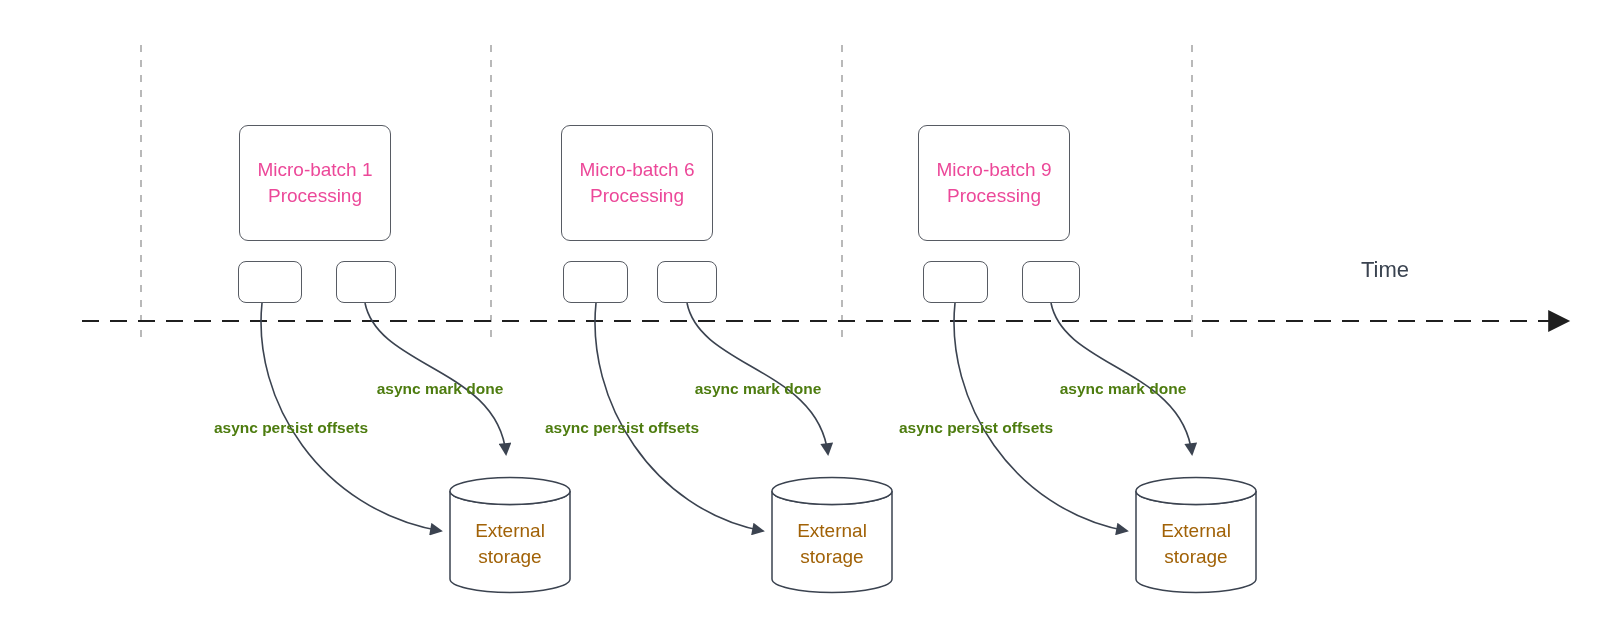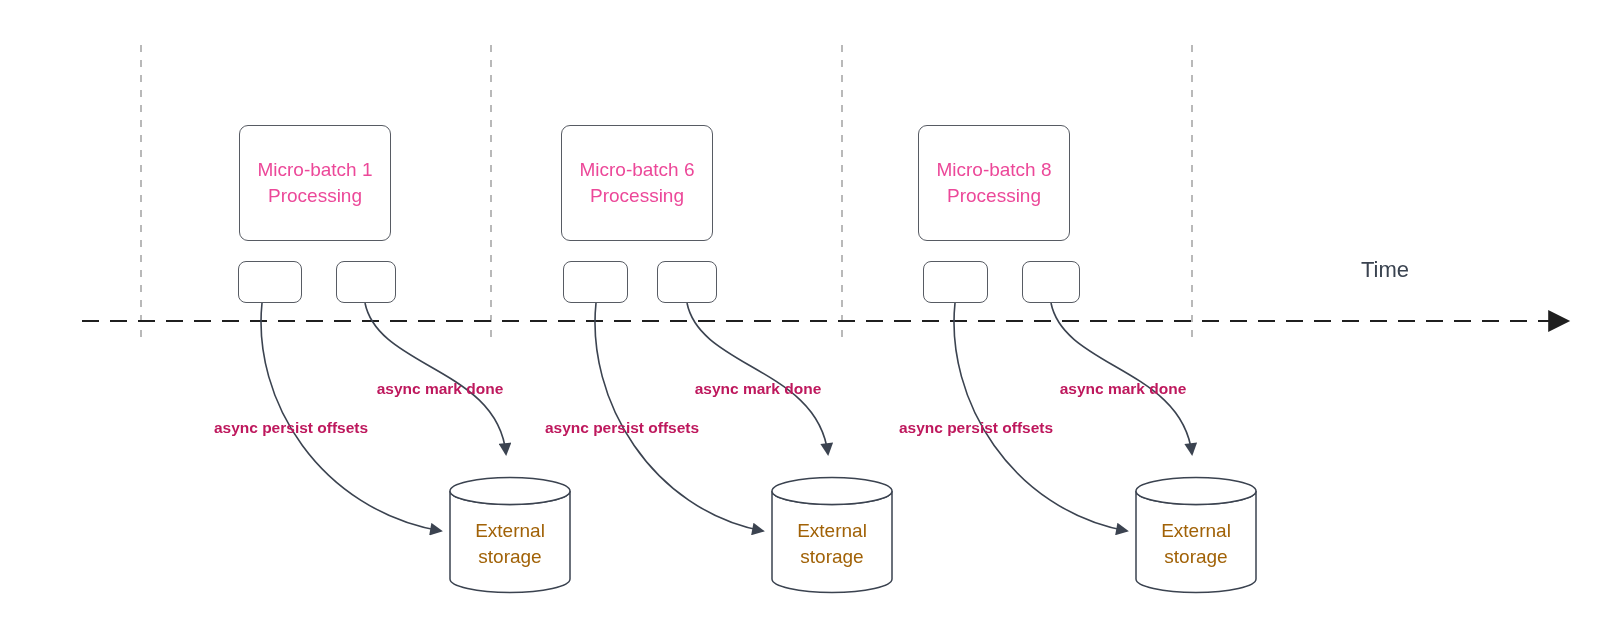--- a/index.html
+++ b/index.html
@@ -30,21 +30,21 @@
     border:1.5px solid #575b63;
     border-radius:8px;
     background:#ffffff;
     box-sizing:border-box;
   }
   .arrow-label{
     position:absolute;
     transform:translateX(-50%);
     font-size:15.5px;
     font-weight:bold;
-    color:#be185d;
+    color:#4d7c0f;
     white-space:nowrap;
   }
   .storage-label{
     position:absolute;
     transform:translateX(-50%);
     text-align:center;
     font-size:19px;line-height:26px;
     color:#a16207;
   }
   .time-label{
@@ -120,21 +120,21 @@
   <div class="smallbox" style="left:563px;top:261px;width:65px"></div>
   <div class="smallbox" style="left:657px;top:261px;width:60px"></div>
   <div class="arrow-label" style="left:622px;top:419px">async persist offsets</div>
   <div class="arrow-label" style="left:758px;top:380px">async mark done</div>
   <div class="storage-label" style="left:832px;top:518px">
     <div>External</div>
     <div>storage</div>
   </div>
 
   <div class="bigbox" style="left:918px;top:125px">
-    <span>Micro-batch 8</span>
+    <span>Micro-batch 9</span>
     <span>Processing</span>
   </div>
   <div class="smallbox" style="left:923px;top:261px;width:65px"></div>
   <div class="smallbox" style="left:1022px;top:261px;width:58px"></div>
   <div class="arrow-label" style="left:976px;top:419px">async persist offsets</div>
   <div class="arrow-label" style="left:1123px;top:380px">async mark done</div>
   <div class="storage-label" style="left:1196px;top:518px">
     <div>External</div>
     <div>storage</div>
   </div>

